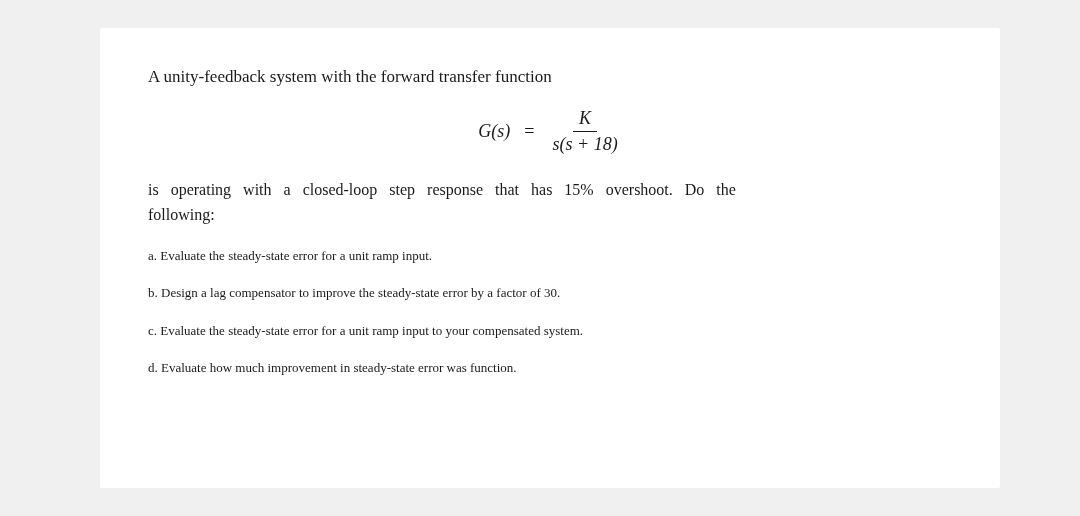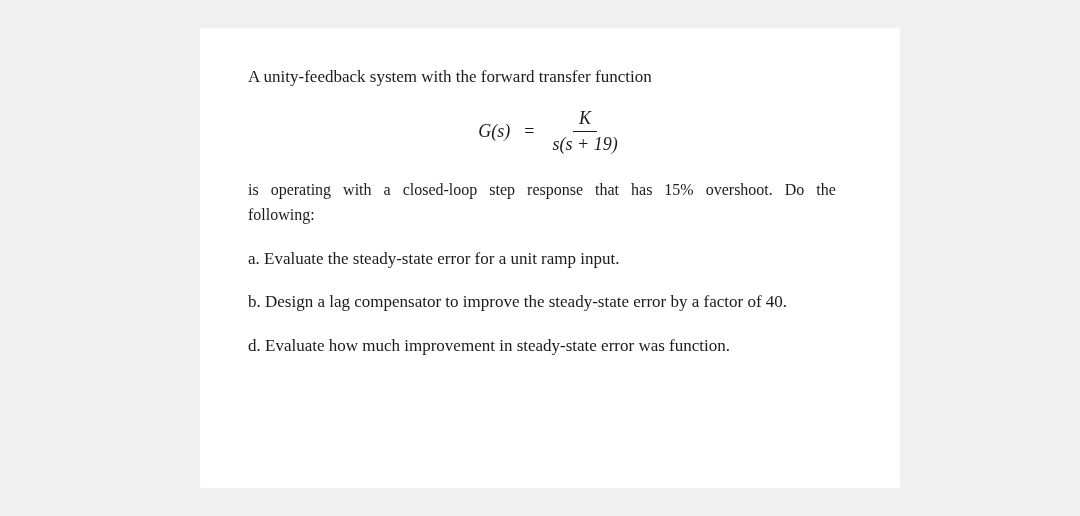--- a/index.html
+++ b/index.html
@@ -15,21 +15,21 @@
       display: flex;
       align-items: center;
       justify-content: center;
       font-family: "Times New Roman", Times, serif;
       font-size: 17px;
       color: #1a1a1a;
     }
 
     .page-container {
       background-color: #ffffff;
-      width: 700px;
+      width: 900px;
       min-height: 460px;
       padding: 36px 48px 36px 48px;
       border-radius: 2px;
       margin-left: 20px;
     }
 
     .intro-text {
       font-size: 17px;
       line-height: 1.5;
       margin-bottom: 18px;
@@ -85,21 +85,21 @@
       text-align: center;
     }
 
     .description-text {
       font-size: 16px;
       line-height: 1.6;
       margin-bottom: 18px;
     }
 
     .question-item {
-      font-size: 17px;
+      font-size: 13px;
       line-height: 1.5;
       margin-bottom: 18px;
     }
 
     .question-item:last-child {
       margin-bottom: 0;
     }
   </style>
 </head>
 <body>
@@ -107,36 +107,39 @@
 <div class="page-container">
 
   <p class="intro-text">A unity-feedback system with the forward transfer function</p>
 
   <div class="formula-block">
     <div class="formula">
       <span class="g-s">G(s)</span>
       <span class="equals">=</span>
       <div class="fraction">
         <span class="numerator">K</span>
-        <span class="denominator">s(s + 19)</span>
+        <span class="denominator">s(s + 18)</span>
       </div>
     </div>
   </div>
 
   <p class="description-text">
     is &nbsp; operating &nbsp; with &nbsp; a &nbsp; closed-loop &nbsp; step &nbsp; response &nbsp; that &nbsp; has &nbsp; 15% &nbsp; overshoot. &nbsp; Do &nbsp; the
     <br>following:
   </p>
 
   <div class="question-item">
     <span>a. </span><span>Evaluate the steady-state error for a unit ramp input.</span>
   </div>
 
   <div class="question-item">
-    <span>b. </span><span>Design a lag compensator to improve the steady-state error by a factor of 40.</span>
+    <span>b. </span><span>Design a lag compensator to improve the steady-state error by a factor of 30.</span>
   </div>
 
+  <div class="question-item">
+    <span>c. </span><span>Evaluate the steady-state error for a unit ramp input to your compensated system.</span>
+  </div>
 
   <div class="question-item">
     <span>d. </span><span>Evaluate how much improvement in steady-state error was function.</span>
   </div>
 
 </div>
 
 </body></html>

